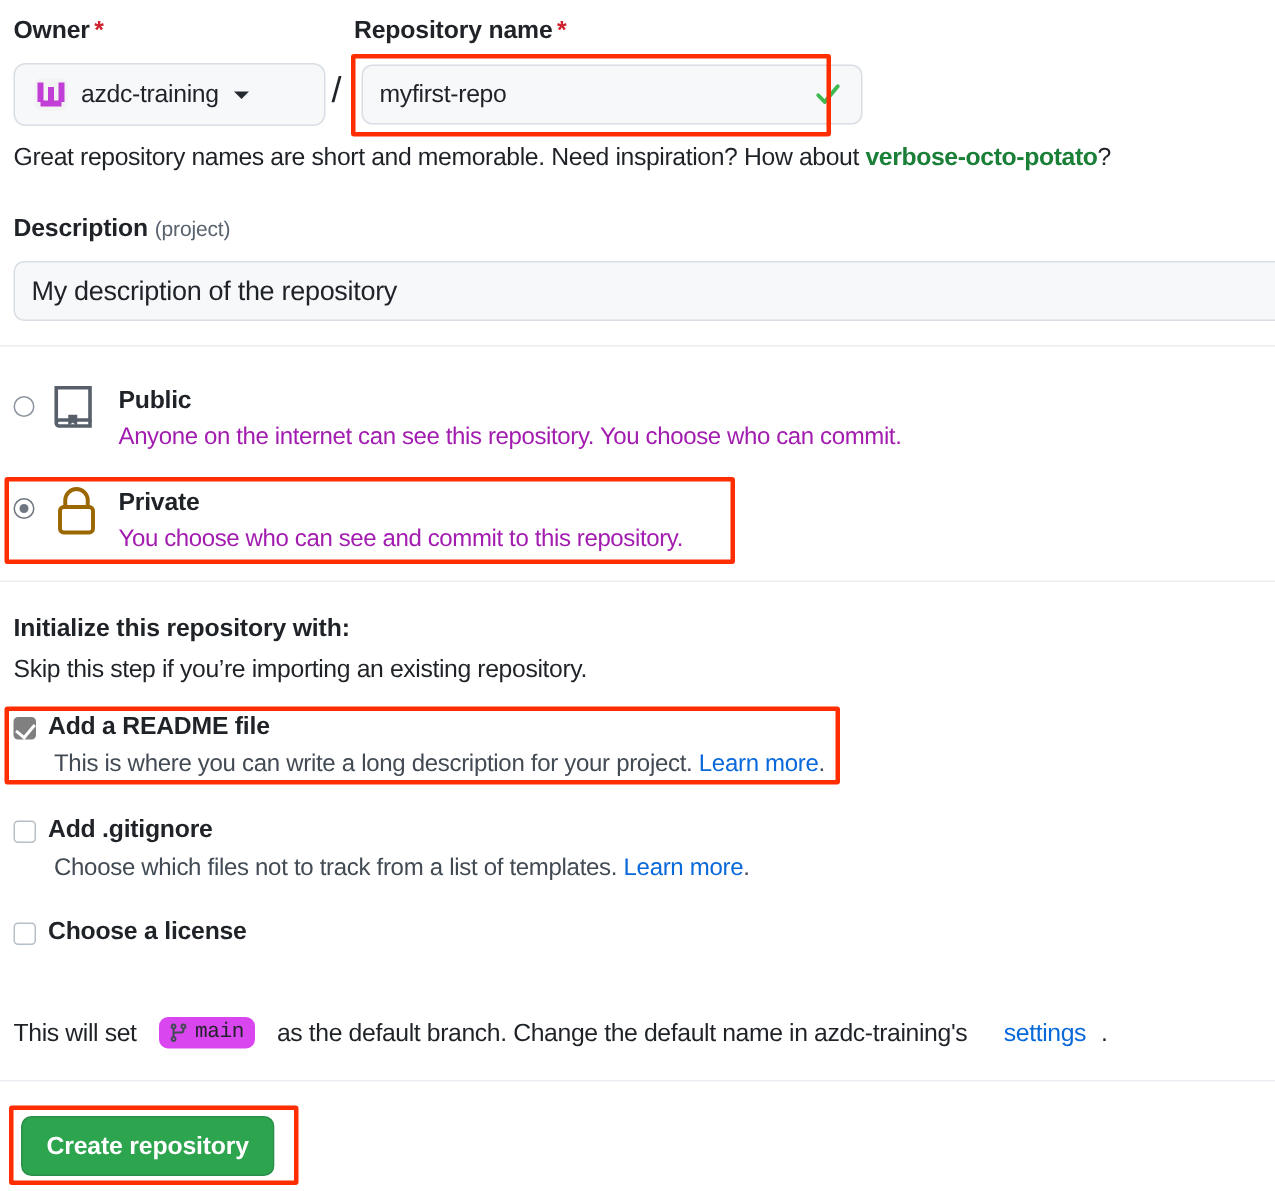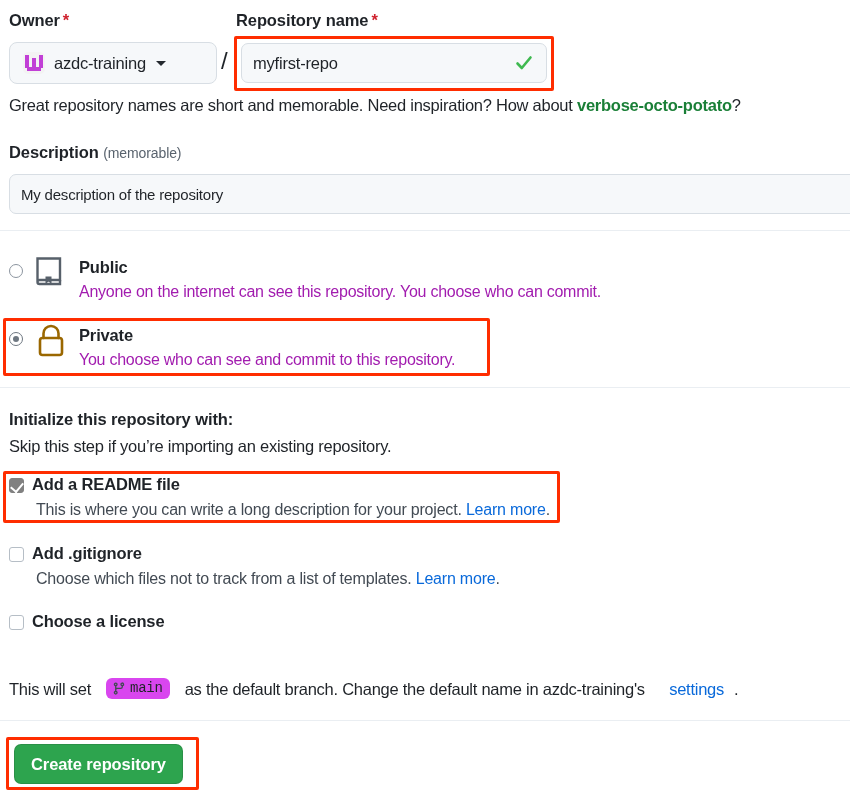--- a/index.html
+++ b/index.html
@@ -63,21 +63,21 @@
     border-right: 5px solid transparent;
     border-top: 5px solid #24292f;
   }
   .slash {
     position: absolute; left: 221px; top: 47px;
     font-size: 24px; color: #1f2328; font-weight: 400;
   }
 
   .name-field {
     position: absolute; left: 241px; top: 43px;
-    width: 306px; height: 40px;
+    width: 334px; height: 40px;
     background: #f6f8fa;
     border: 1px solid #d8dee4;
     border-radius: 7px;
     display: flex; align-items: center;
     padding: 0 11px;
   }
   .name-field .val {
     font-size: 16.5px; color: #1f2328; letter-spacing: -0.2px; flex: 1;
   }
   .check-ok {
@@ -104,21 +104,21 @@
   .desc-field {
     position: absolute; left: 9px; top: 174px;
     width: 860px; height: 40px;
     background: #f6f8fa;
     border: 1px solid #d8dee4;
     border-radius: 7px;
     display: flex; align-items: center;
     padding: 0 11px;
   }
   .desc-field .val {
-    font-size: 15px; color: #1f2328; letter-spacing: -0.2px;
+    font-size: 18px; color: #1f2328; letter-spacing: -0.2px;
   }
 
   
   .vis-opt { position: absolute; left: 0; }
   .radio {
     position: absolute; left: 9px;
     width: 14px; height: 14px; border-radius: 50%;
     border: 1px solid #8c959f; background: #fff;
   }
   .radio.on { border: 1px solid #6e7781; }
@@ -239,21 +239,21 @@
     </span>
   </div>
   <div class="hl-box" style="left:234px; top:36px; width:320px; height:55px;"></div>
 
   <div class="hint">
     <span>Great repository names are short and memorable. Need inspiration? How about </span><a href="#">verbose-octo-potato</a><span>?</span>
   </div>
 
   <div class="lbl-desc">
     <span>Description</span>
-    <span class="opt">(memorable)</span>
+    <span class="opt">(project)</span>
   </div>
   <div class="desc-field">
     <span class="val">My description of the repository</span>
   </div>
 
   <div class="sep" style="top:230px;"></div>
 
   <div class="vis-opt" style="top:252px; width:788px; height:58px;">
     <span class="radio" style="top:12px;"></span>
     <span class="vis-icon" style="top:4px;">

